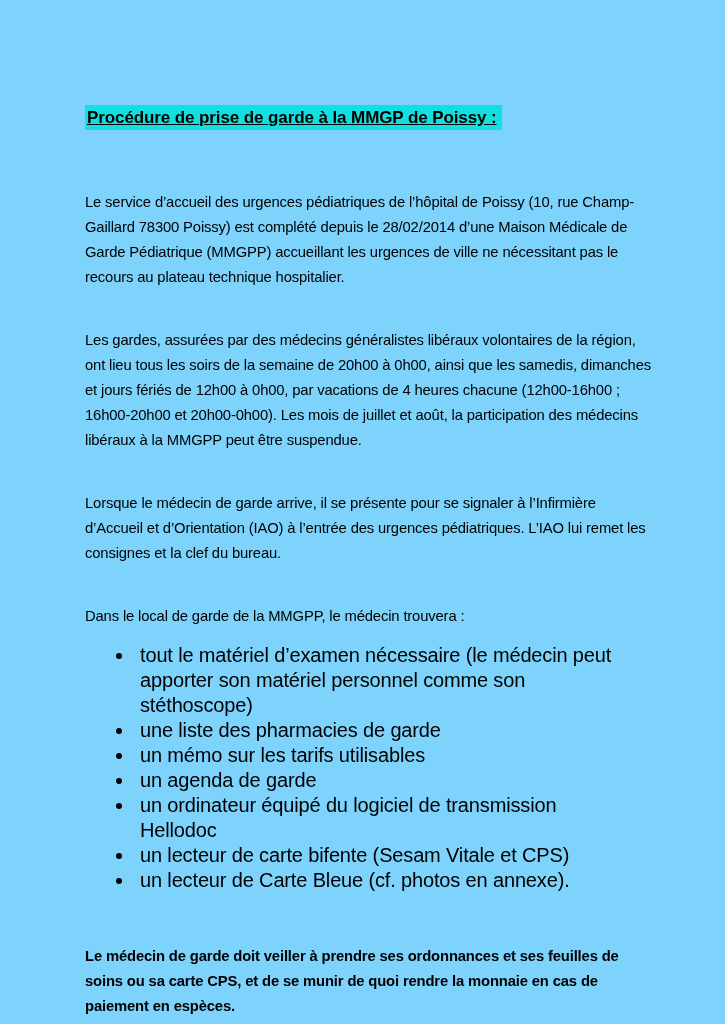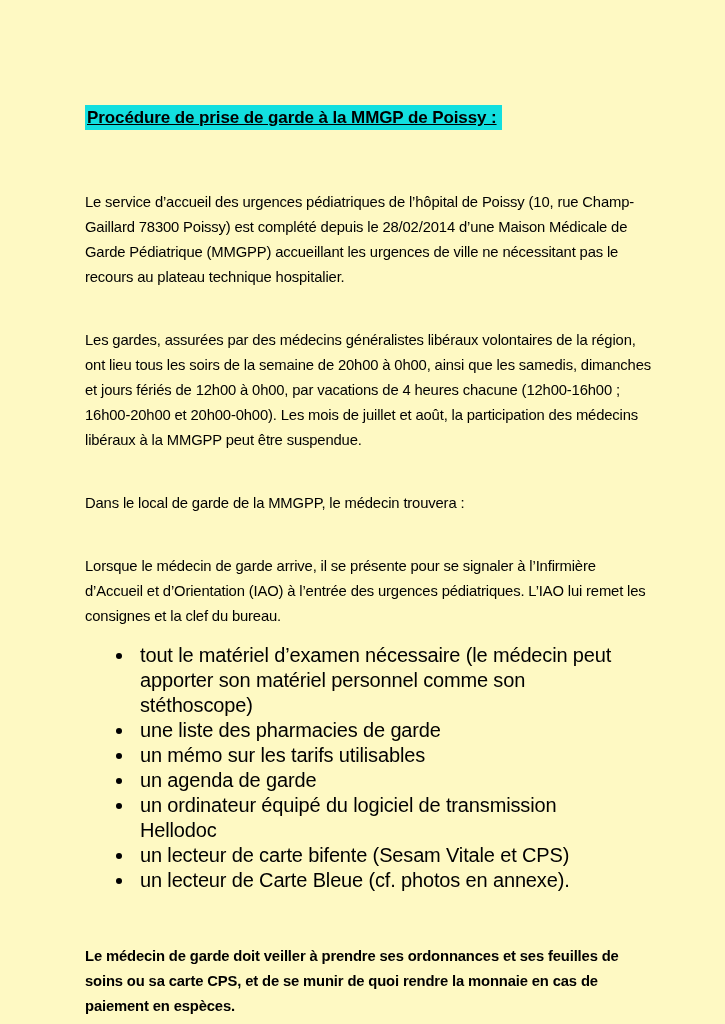--- a/index.html
+++ b/index.html
@@ -7,21 +7,21 @@
   body {
     width: 725px;
     height: 1024px;
     font-family: "Liberation Sans", sans-serif;
     color: #000000;
     overflow: hidden;
   }
   .page {
     width: 725px;
     height: 1024px;
-    background: #fef9c3;
+    background: #7dd3fc;
     padding: 104px 66px 0 85px;
   }
   .title {
     font-size: 17px;
     font-weight: bold;
     line-height: 28px;
     margin-bottom: 58px;
     letter-spacing: -0.1px;
   }
   .title .highlight {
@@ -59,23 +59,23 @@
 <body>
 
 <div class="page">
 
   <h1 class="title"><span class="highlight" style="background-color: rgb(18, 223, 223);">Procédure de prise de garde à la MMGP de Poissy :</span></h1>
 
   <p class="para">Le service d’accueil des urgences pédiatriques de l’hôpital de Poissy (10, rue Champ-Gaillard 78300 Poissy) est complété depuis le 28/02/2014 d’une Maison Médicale de Garde Pédiatrique (MMGPP) accueillant les urgences de ville ne nécessitant pas le recours au plateau technique hospitalier.</p>
 
   <p class="para">Les gardes, assurées par des médecins généralistes libéraux volontaires de la région,  ont lieu tous les soirs de la semaine de 20h00  à  0h00, ainsi que les samedis,  dimanches et jours fériés de 12h00 à 0h00, par vacations de 4 heures chacune  (12h00-16h00 ; 16h00-20h00 et 20h00-0h00).  Les mois de juillet et août, la participation des médecins libéraux à la MMGPP peut être suspendue.</p>
 
+  <p class="para">Lorsque le médecin de garde arrive, il se présente pour se signaler à l’Infirmière d’Accueil et d’Orientation (IAO) à l’entrée des urgences pédiatriques. L’IAO lui remet les consignes et la clef du bureau.</p>
+
   <p class="para">Dans le local de garde de la MMGPP, le médecin trouvera :</p>
-
-  <p class="para">Lorsque le médecin de garde arrive, il se présente pour se signaler à l’Infirmière d’Accueil et d’Orientation (IAO) à l’entrée des urgences pédiatriques. L’IAO lui remet les consignes et la clef du bureau.</p>
 
   <ul class="bullets">
     <li>tout le matériel d’examen nécessaire (le médecin peut apporter son matériel personnel comme son stéthoscope)</li>
     <li>une liste des pharmacies de garde</li>
     <li>un mémo sur les tarifs utilisables</li>
     <li>un agenda de garde</li>
     <li>un ordinateur équipé du logiciel de transmission Hellodoc</li>
     <li>un lecteur de carte bifente (Sesam Vitale et CPS)</li>
     <li>un lecteur de Carte Bleue (cf. photos en annexe).</li>
   </ul>

